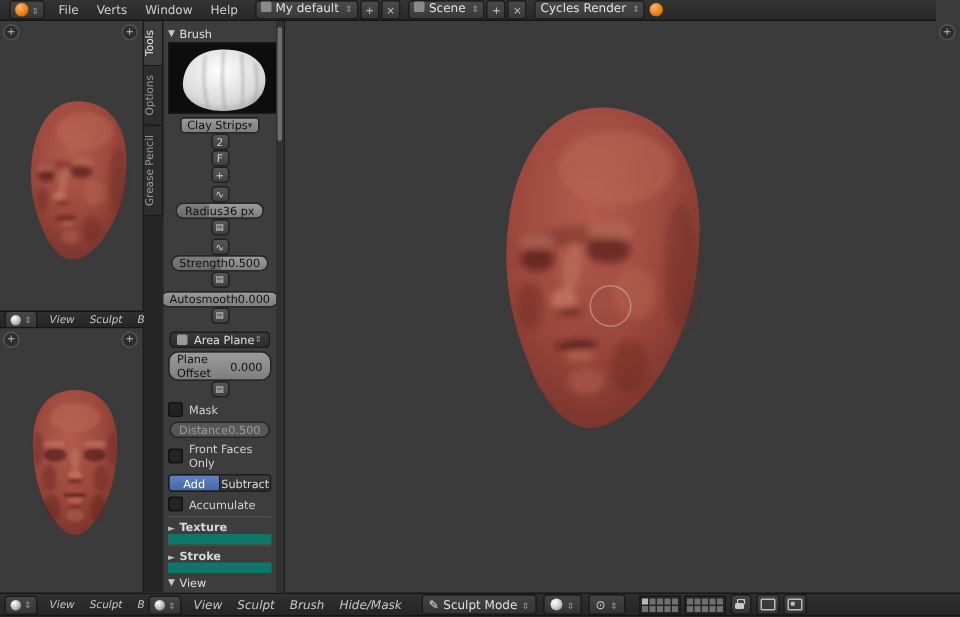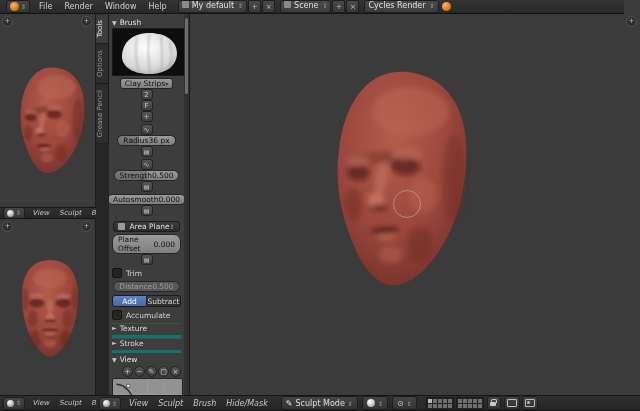--- a/index.html
+++ b/index.html
@@ -69,21 +69,21 @@
   .minib{width:12px;height:11px;background:linear-gradient(#565656,#404040);border:1px solid #222;border-radius:3px;
          display:flex;align-items:center;justify-content:center;font-size:7px;color:#cfcfcf;flex:0 0 auto;margin:0 1px;box-sizing:border-box;}
   .i-press::before{content:"∿";}
   .i-tab::before{content:"▤";font-size:6px;}
   .chkrow{display:flex;align-items:center;margin:3px 0;color:#d2d2d2;}
   .chk{width:8px;height:8px;background:#232323;border:1px solid #131313;border-radius:2px;margin-right:4px;flex:0 0 auto;}
   .addsub{display:flex;margin:3px 0;height:12px;}
   .addsub .half{flex:1;display:flex;align-items:center;justify-content:center;border:1px solid #1c1c1c;box-sizing:border-box;}
   .addsub .add{background:linear-gradient(#5e83c6,#46679f);color:#fff;border-radius:3px 0 0 3px;}
   .addsub .sub{background:linear-gradient(#3c3c3c,#2e2e2e);color:#d8d8d8;border-radius:0 3px 3px 0;border-left:none;}
-  .collapsed{display:flex;align-items:flex-start;height:11px;color:#d8d8d8;border-top:1px solid #4a4a4a;border-bottom:3px solid #0f766e;}
+  .collapsed{display:flex;align-items:flex-end;height:11px;color:#d8d8d8;border-top:1px solid #4a4a4a;border-bottom:7px solid #0f766e;font-weight:bold;}
   .collapsed .tri{font-size:6px;margin-right:3px;color:#bdbdbd;}
   .curveicons{display:flex;justify-content:flex-end;gap:1px;margin:1px 0;}
   .cib{width:11px;height:11px;border-radius:50%;background:linear-gradient(#565656,#3e3e3e);border:1px solid #222;
        display:flex;align-items:center;justify-content:center;font-size:7px;color:#d8d8d8;box-sizing:border-box;}
   .cib.blue{color:#9cc0f0;}
   #curvebox{display:block;width:100%;height:64px;border:1px solid #232323;background:#929292;border-radius:2px;}
   .presets{display:flex;gap:1px;margin:2px 0;}
   .pbtn{width:12px;height:10px;background:linear-gradient(#525252,#3d3d3d);border:1px solid #242424;border-radius:2px;
         display:flex;align-items:center;justify-content:center;box-sizing:border-box;}
   #opregion{position:absolute;left:0;right:0;bottom:0;top:342px;background:#383838;border-top:1px solid #2a2a2a;padding:2px 3px;}
@@ -175,21 +175,21 @@
       </g>
     </defs>
   </svg>
 
   <div id="topbar">
     <span class="edbtn">
         <span class="miniball" style="margin:0"></span>
         <span class="arr"></span>
       </span>
     <span class="tmenu">File</span>
-    <span class="tmenu">Render</span>
+    <span class="tmenu">Verts</span>
     <span class="tmenu">Window</span>
     <span class="tmenu">Help</span>
     <span class="ddw">
         <span class="dico"></span>
         <span>My default</span>
         <span class="arr"></span>
       </span>
     <span class="sqbtn i-plus"></span>
     <span class="sqbtn i-x"></span>
     <span class="ddw">
@@ -320,28 +320,32 @@
       <div class="row">
         <div class="slider">
             <span>Plane Offset</span>
             <span>0.000</span>
           </div>
         <span class="minib i-tab"></span>
       </div>
 
       <div class="chkrow">
           <span class="chk"></span>
-          <span>Trim</span>
+          <span>Mask</span>
         </div>
       <div class="row">
         <div class="slider disabled">
             <span>Distance</span>
             <span>0.500</span>
           </div>
       </div>
+      <div class="chkrow">
+          <span class="chk"></span>
+          <span>Front Faces Only</span>
+        </div>
 
       <div class="addsub">
         <div class="half add">Add</div>
         <div class="half sub">Subtract</div>
       </div>
       <div class="chkrow">
           <span class="chk"></span>
           <span>Accumulate</span>
         </div>
 

